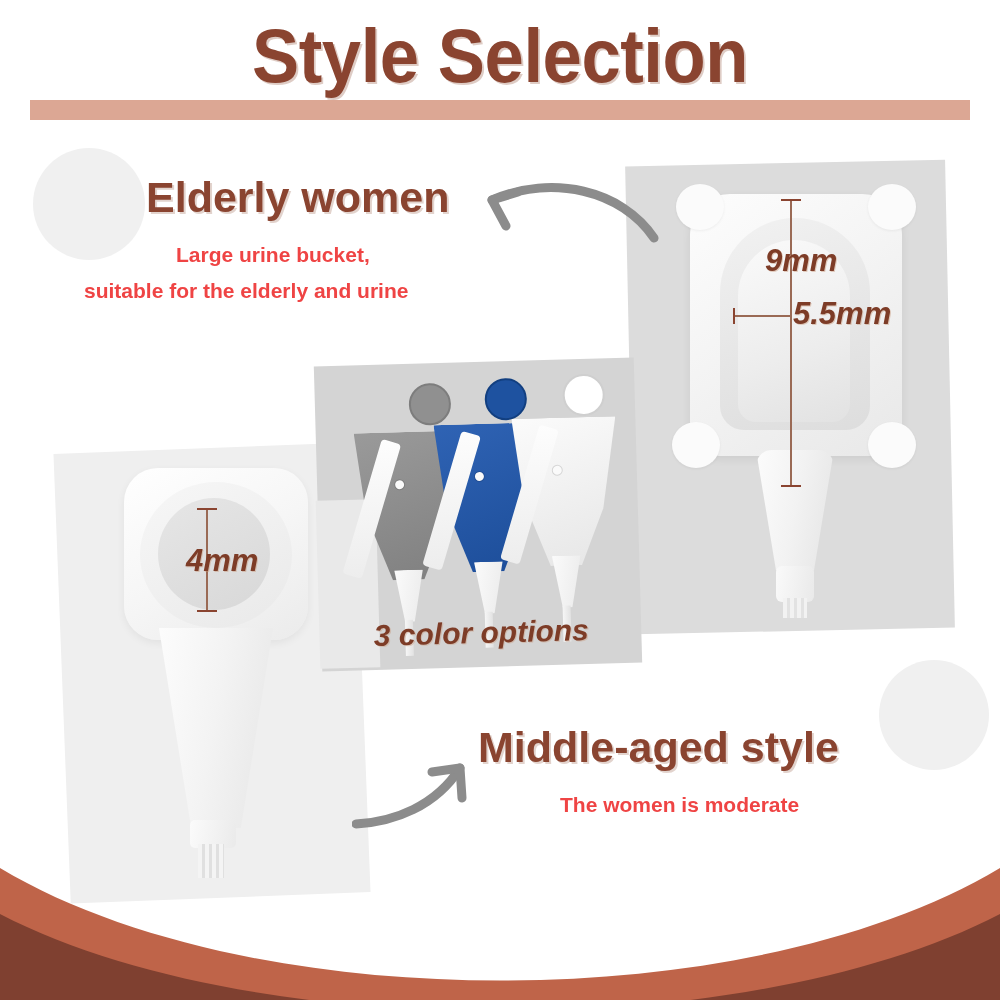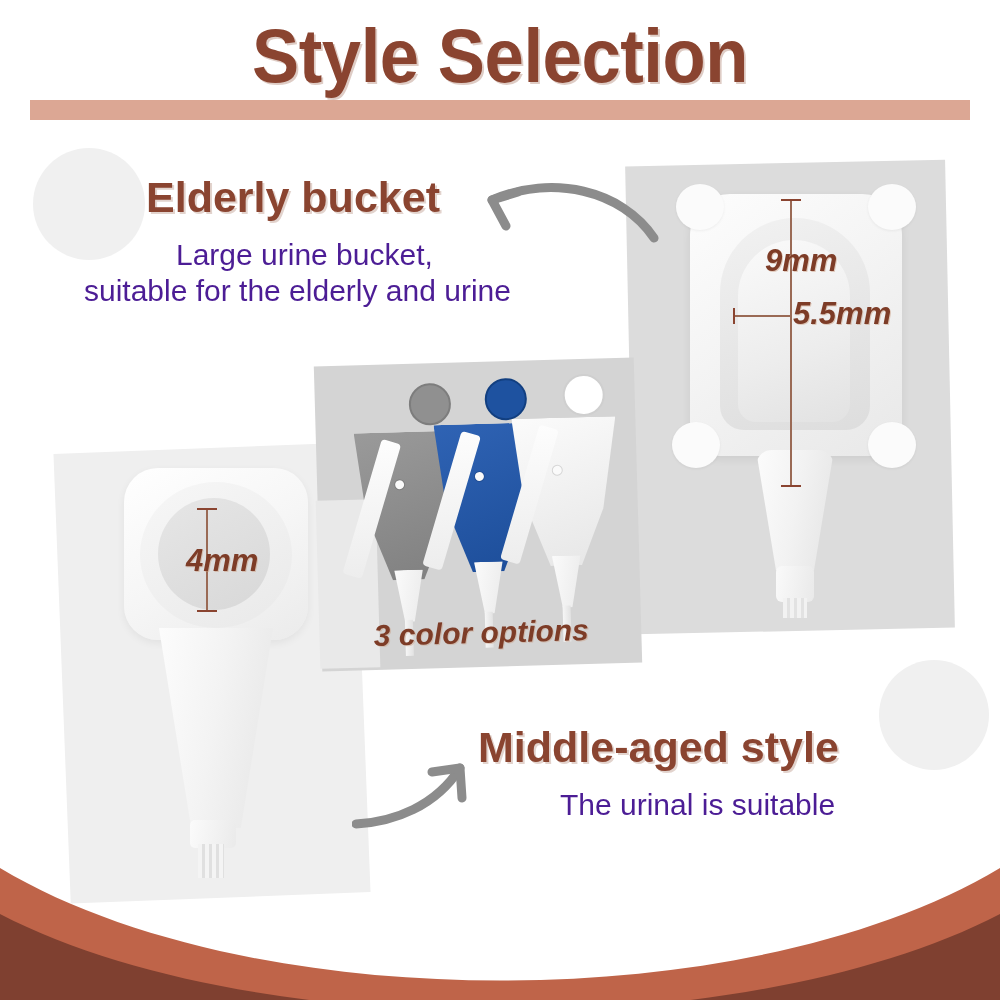--- a/index.html
+++ b/index.html
@@ -60,25 +60,26 @@
     font-size: 43px;
     line-height: 50px;
     font-weight: bold;
     color: #8a4430;
     text-shadow: 2px 2px 0 rgba(160,110,90,0.3);
     white-space: nowrap;
     z-index: 7;
   }
   .style-subtitle {
     position: absolute;
-    font-size: 30px;
+    font-size: 21px;
     line-height: 34px;
-    color: #4c1d95;
+    color: #ef4444;
     white-space: nowrap;
     z-index: 7;
+    font-weight: bold;
   }
   #elderly-heading  { left: 146px; top: 172px; }
   #elderly-sub-1    { left: 176px; top: 238px; }
   #elderly-sub-2    { left: 84px;  top: 274px; }
 
   #middle-heading   { left: 478px; top: 722px; }
   #middle-sub-1     { left: 560px; top: 788px; }
   #middle-sub-2     { left: 424px; top: 826px; }
 
   
@@ -398,26 +399,26 @@
       <div class="bag-fabric"></div>
       <div class="bag-strip"></div>
       <div class="bag-snap" style="left:40px; top:48px;"></div>
       <div class="bag-nozzle"></div>
       <div class="bag-tube"></div>
     </div>
 
     <div id="color-options-caption">3 color options</div>
   </div>
 
-  <div class="style-heading" id="elderly-heading">Elderly bucket</div>
+  <div class="style-heading" id="elderly-heading">Elderly women</div>
   <div class="style-subtitle" id="elderly-sub-1">Large urine bucket,</div>
   <div class="style-subtitle" id="elderly-sub-2">suitable for the elderly and urine</div>
 
   <div class="style-heading" id="middle-heading">Middle-aged style</div>
-  <div class="style-subtitle" id="middle-sub-1">The urinal is suitable</div>
+  <div class="style-subtitle" id="middle-sub-1">The women is moderate</div>
 
   <svg class="arrow-svg" id="arrow-elderly" width="200" height="90" viewBox="0 0 200 90">
     <path d="M192 70 C 160 22, 90 6, 30 32" stroke="#8c8c8c" stroke-width="9" fill="none" stroke-linecap="round"></path>
     <path d="M30 32 L 56 24 M30 32 L 44 58" stroke="#8c8c8c" stroke-width="9" fill="none" stroke-linecap="round"></path>
   </svg>
 
   <svg class="arrow-svg" id="arrow-middle" width="190" height="90" viewBox="0 0 190 90">
     <path d="M4 76 C 42 74, 84 58, 108 20" stroke="#8c8c8c" stroke-width="9" fill="none" stroke-linecap="round"></path>
     <path d="M108 20 L 80 24 M108 20 L 110 50" stroke="#8c8c8c" stroke-width="9" fill="none" stroke-linecap="round"></path>
   </svg>

